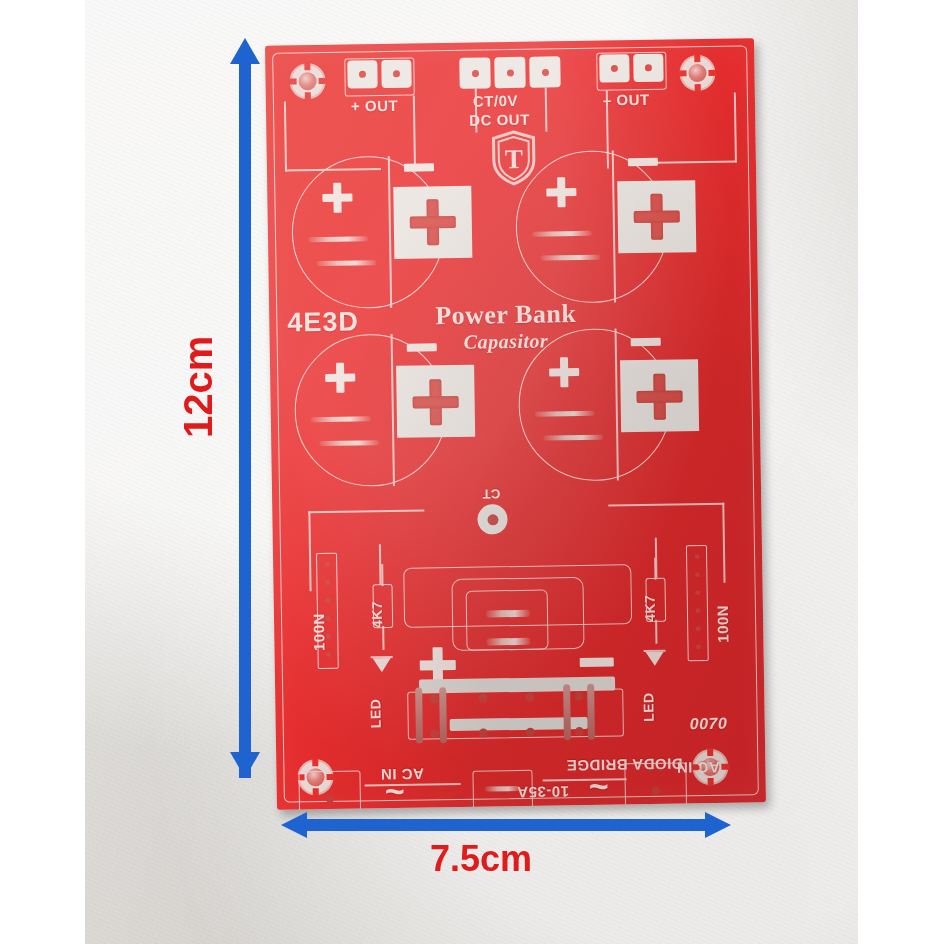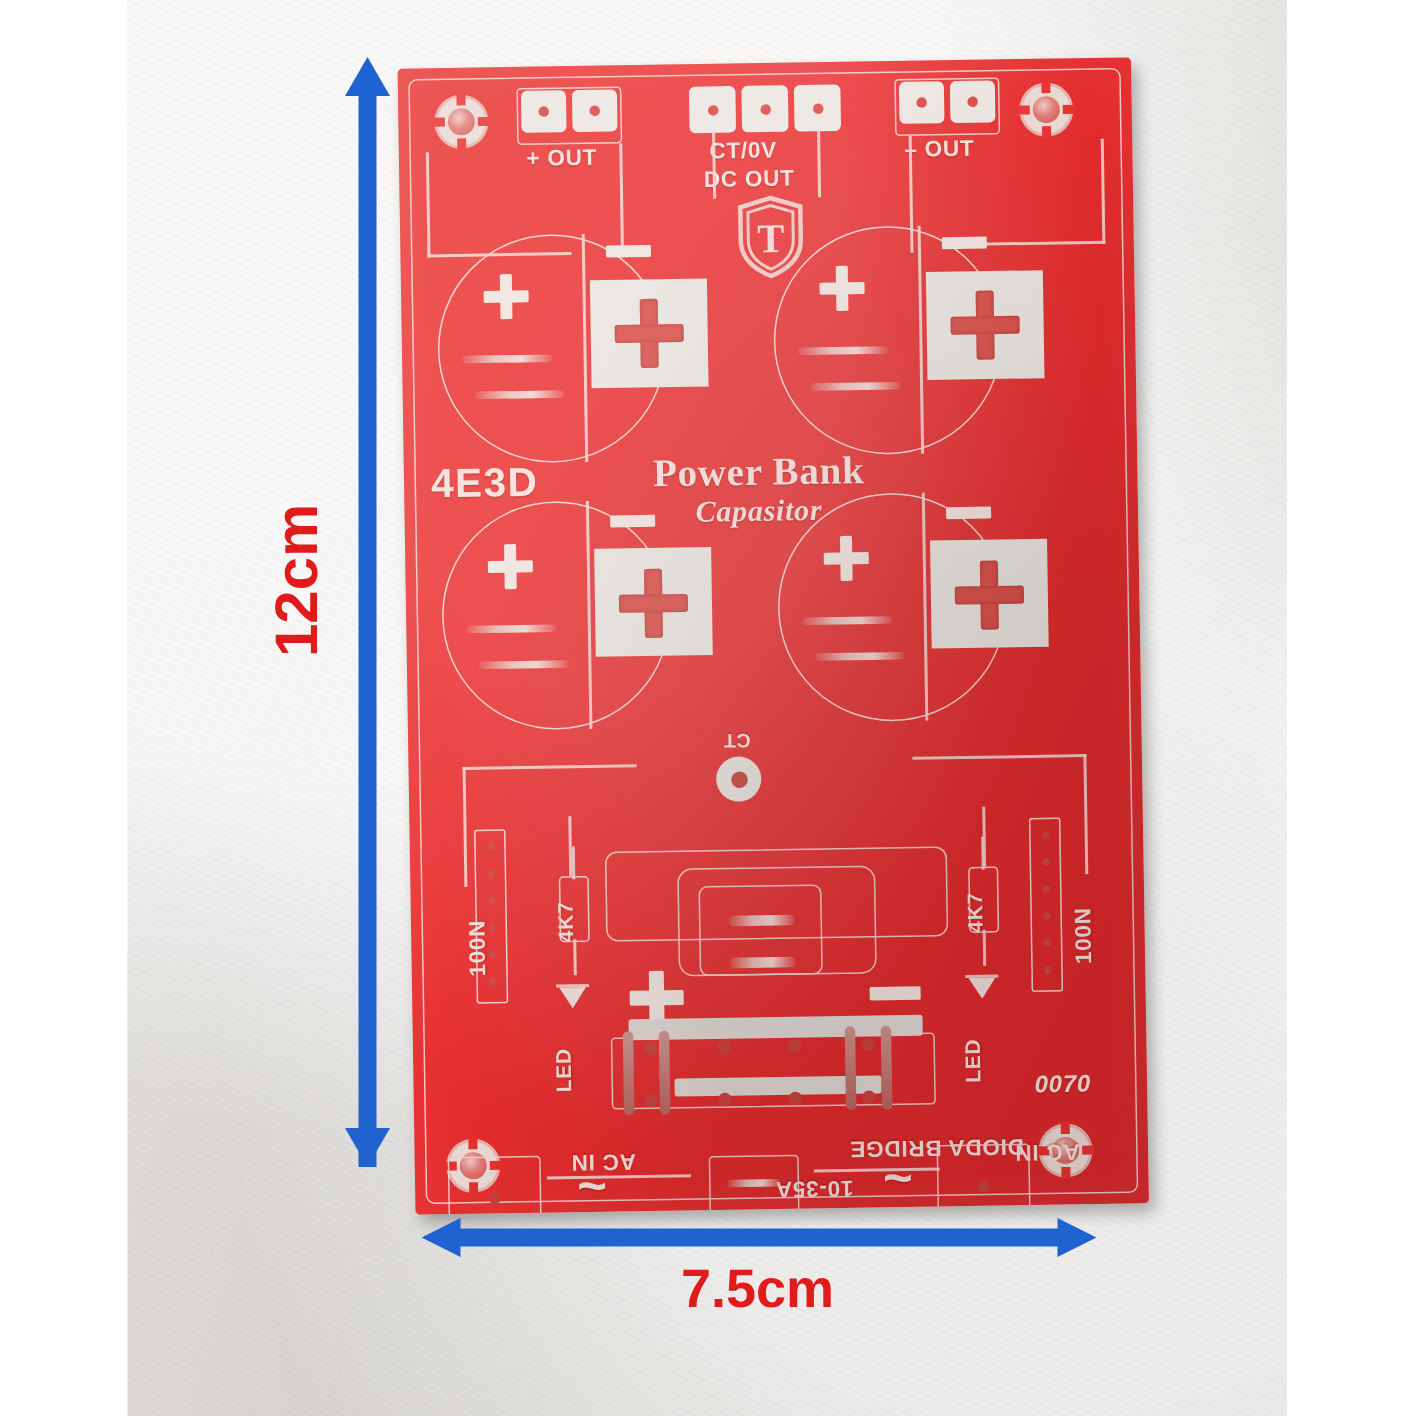--- a/index.html
+++ b/index.html
@@ -115,21 +115,21 @@
   .shield .sv { width:46px; height:56px; display:block; }
 
   
   .arrowV, .arrowH { position:absolute; }
   .bar { position:absolute; background:#1f63d0; }
   .tri { position:absolute; width:0; height:0; }
   .dimtext { position:absolute; color:#e01b1b; font-weight:bold;
              font-family:"Liberation Sans", sans-serif; }
   #dim-v-text { left:176px; top:438px; font-size:40px;
                 transform: rotate(-90deg); transform-origin: 0 0; }
-  #dim-h-text { left:454px; top:838px; font-size:36px; }
+  #dim-h-text { left:430px; top:838px; font-size:36px; }
 </style>
 </head>
 <body>
 
 <div id="stage">
 
   <div class="backdrop"></div>
 
   <div id="pcb">
 

